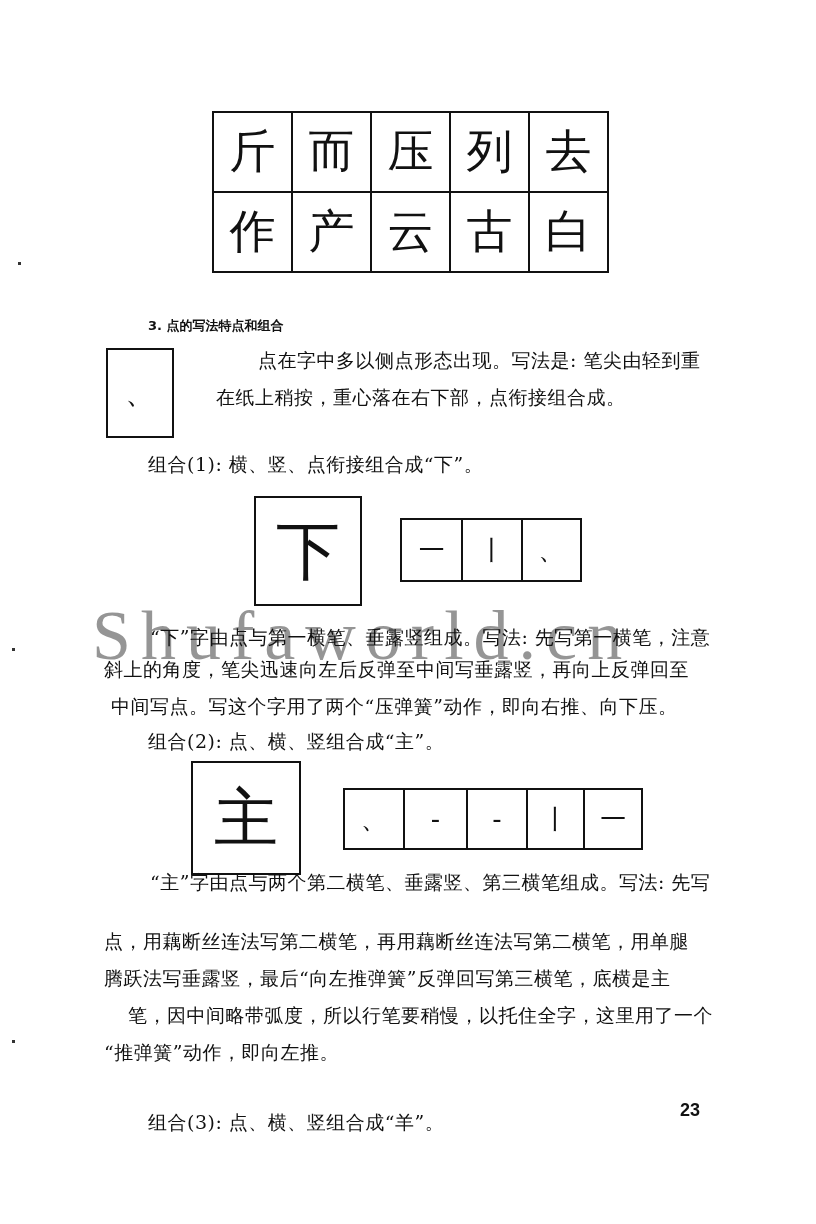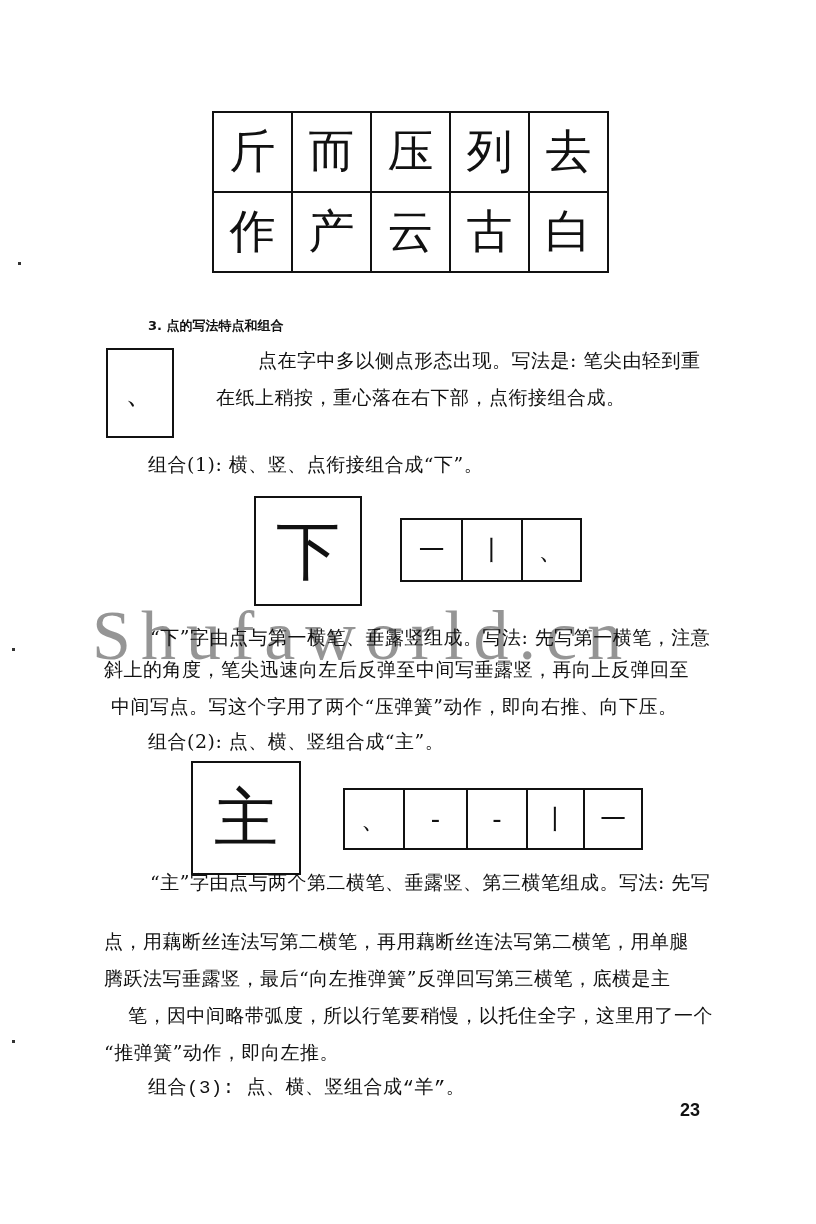--- a/index.html
+++ b/index.html
@@ -86,15 +86,15 @@
   <div class="cell" style="width:58px;">-</div>
   <div class="cell" style="width:56px;">丨</div>
   <div class="cell" style="width:56px;">一</div>
 </div>
 
 <div class="para" style="left:150px;top:864px;">“主”字由点与两个第二横笔、垂露竖、第三横笔组成。写法: 先写</div>
 <div class="para" style="left:104px;top:923px;">点，用藕断丝连法写第二横笔，再用藕断丝连法写第二横笔，用单腿</div>
 <div class="para" style="left:104px;top:960px;">腾跃法写垂露竖，最后“向左推弹簧”反弹回写第三横笔，底横是主</div>
 <div class="para" style="left:88px;top:997px;margin-left:40px;">笔，因中间略带弧度，所以行笔要稍慢，以托住全字，这里用了一个</div>
 <div class="para" style="left:104px;top:1034px;text-align:right;">“推弹簧”动作，即向左推。</div>
-<div class="para" style="left:148px;top:1070px;font-family:Liberation Mono, monospace;">组合(3): 点、横、竖组合成“羊”。</div>
+<div class="para" style="left:148px;top:1104px;">组合(3): 点、横、竖组合成“羊”。</div>
 
 <div class="pagenum">23</div>
 
 </body></html>

